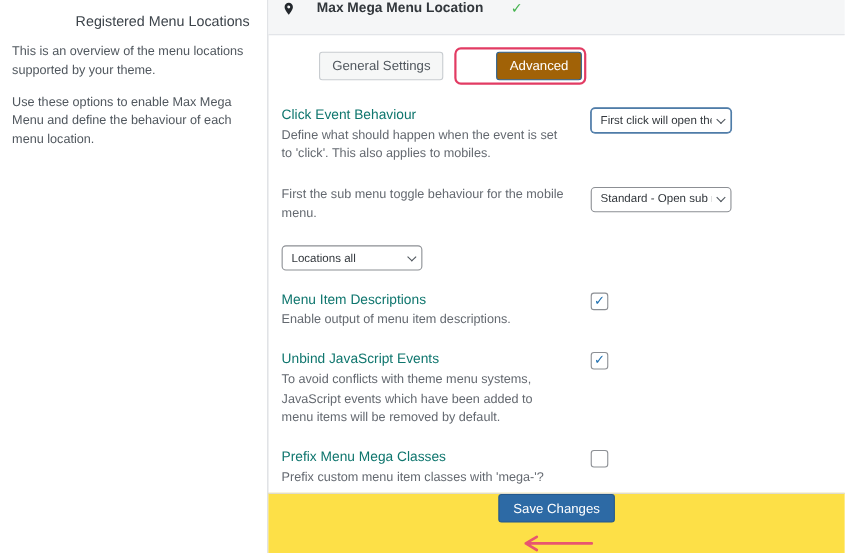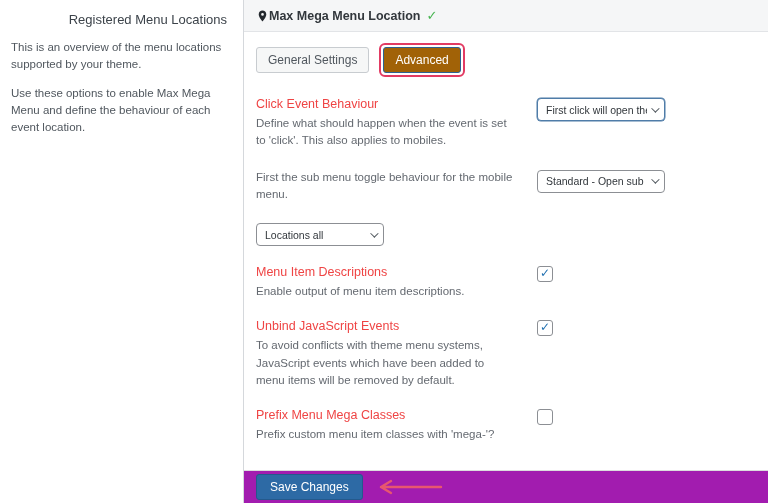--- a/index.html
+++ b/index.html
@@ -44,57 +44,57 @@
     border-left:1px solid #d5d8dc;
     position:relative;
     background:#fff;
     min-width:0;
   }
   .panel-header{
     height:32px;
     background:#f5f6f7;
     border-bottom:1px solid #e2e4e7;
     display:flex;
-    align-items:center;
     padding:0 12px;
-    gap:0;
+    gap:19px;
   }
   .pin-icon{width:13px;height:16px;display:inline-flex;}
   .panel-title{font-size:12.5px;font-weight:700;color:#32373c;}
   .header-check{color:#46b450;font-size:13px;font-weight:700;margin-left:6px;}
 
   .panel-body{padding:11px 12px 0 12px;}
 
   
   .tabs{display:flex;align-items:center;gap:14px;margin:4px 0 24px 0;}
   .tab{
     font-size:12px;
     padding:5px 11px;
     background:#f6f7f7;
     border:1px solid #c8ccd0;
     border-radius:3px;
     color:#50575e;
     cursor:pointer;
     font-family:inherit;
+    margin-left:34px;
   }
   .tab.active{
     background:#a16207;
     border-color:#2c6191;
     color:#fff;
   }
   .tab-annot{
     outline:2px solid #e23b63;
     outline-offset:2px;
     border-radius:2px;
   }
 
   
   .row{display:flex;margin-bottom:19px;}
   .row-text{flex:0 0 281px;padding-right:22px;}
-  .row-label{font-size:12.5px;color:#ef4444;margin-bottom:4px;}
+  .row-label{font-size:12.5px;color:#0f766e;margin-bottom:4px;}
   .row-desc{font-size:11.5px;color:var(--text-desc);line-height:1.5;}
   .row-ctrl{flex:1;min-width:0;overflow:visible;padding-top:1px;}
 
   
   .select{
     display:inline-flex;
     align-items:center;
     justify-content:space-between;
     width:128px;
     height:23px;
@@ -137,47 +137,48 @@
     font-size:12px;
     font-weight:700;
     line-height:1;
     transform:translateY(-1px);
   }
 
   
   .panel-footer{
     position:absolute;
     left:0;right:0;bottom:0;
-    height:33px;
-    background:#a21caf;
+    height:55px;
+    background:#fde047;
     border-top:1px solid #dcdcde;
     display:flex;
     align-items:center;
     padding:0 12px;
     gap:10px;
+    flex-direction:column;
   }
   .save-btn{
     background:#2d6aa5;
     border:1px solid #24598c;
     color:#fff;
     font-size:12px;
     font-family:inherit;
     padding:5px 13px;
     border-radius:3px;
     cursor:pointer;
   }
   .save-arrow{flex:0 0 auto;}
 </style>
 </head>
 <body>
 
 <div class="sidebar">
   <h1>Registered Menu Locations</h1>
   <p>This is an overview of the menu locations supported by your theme.</p>
-  <p>Use these options to enable Max Mega Menu and define the behaviour of each event location.</p>
+  <p>Use these options to enable Max Mega Menu and define the behaviour of each menu location.</p>
 </div>
 
 <div class="panel">
 
   <div class="panel-header">
     <span class="pin-icon">
       <svg viewBox="0 0 24 24" width="13" height="16">
           <path fill="#23282d" d="M12 2C8.1 2 5 5.1 5 9c0 5.2 7 13 7 13s7-7.8 7-13c0-3.9-3.1-7-7-7zm0 9.5A2.5 2.5 0 1 1 12 6.5a2.5 2.5 0 0 1 0 5z"></path>
         </svg>
     </span>

